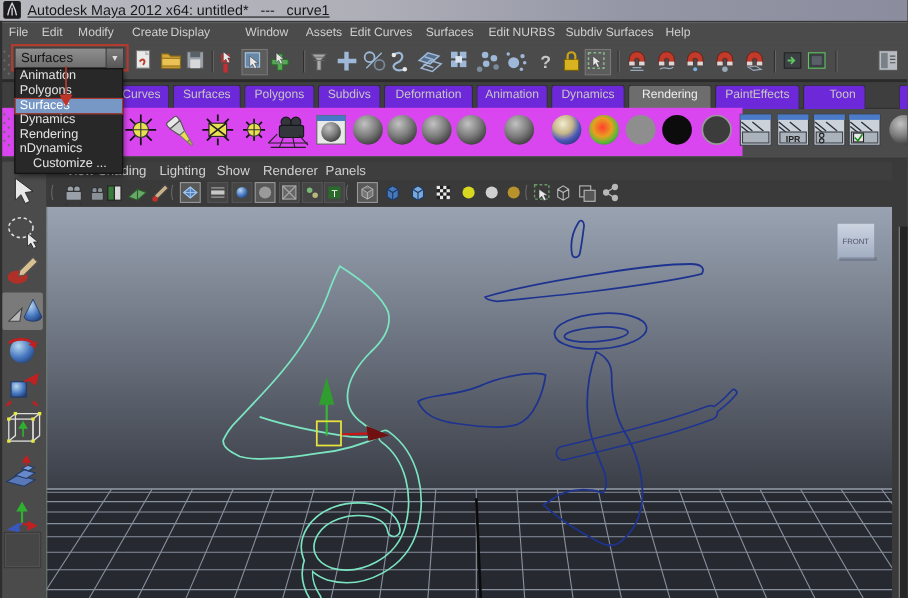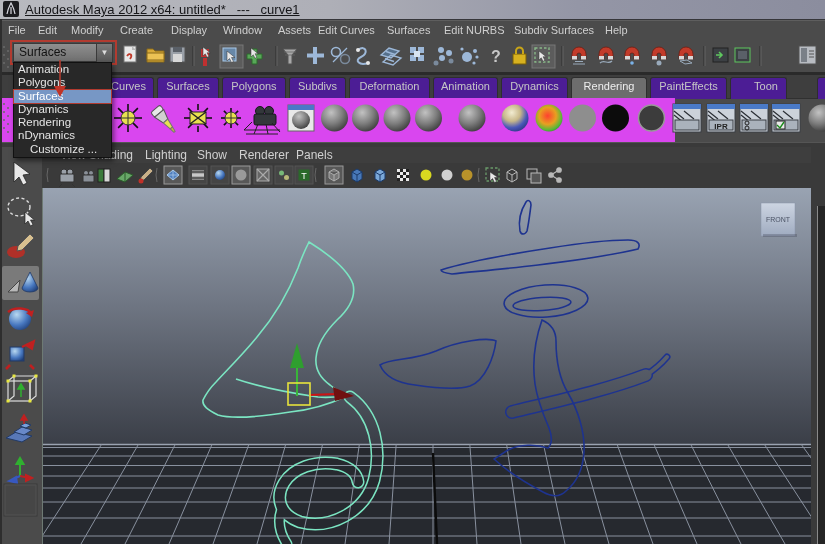--- a/index.html
+++ b/index.html
@@ -19,21 +19,21 @@
   
   #statusline{left:0;top:41px;width:825px;height:31px;background:#4b4b4b;}
   #combo{left:13px;top:2px;width:82px;height:16px;background:linear-gradient(#8f8f8f,#6f6f6f);
      border:1px solid #3a3a3a;color:#111;font-size:12px;padding:1px 0 0 5px;}
   #comboarrow{left:96px;top:2px;width:15px;height:18px;background:linear-gradient(#7b7b7b,#565656);
      border:1px solid #3a3a3a;color:#ddd;font-size:8px;text-align:center;line-height:18px;}
   #redrect1{left:10px;top:-1px;width:103px;height:21px;border:2px solid #b23b30;}
   
   #tabdiv{left:0;top:72px;width:825px;height:3px;background:#2a2a2a;}
   #tabrow{left:0;top:75px;width:825px;height:23px;background:#3e3e3e;border-bottom:1px solid #303030;}
-  .tab{position:absolute;top:2px;height:19px;background:#4c1d95;border:1px solid #2e2e2e;
+  .tab{position:absolute;top:2px;height:19px;background:#6d28d9;border:1px solid #2e2e2e;
     border-bottom:none;border-radius:3px 3px 0 0;color:#c6c6c6;font-size:11px;
     text-align:center;padding-top:2px;}
   .tabactive{background:#6d6d6d;color:#eee;}
   
   #shelf{left:0;top:98px;width:675px;height:44px;background:#d946ef;}
   #shelflines{left:0;top:142px;width:825px;height:5px;background:#3a3a3a;
      border-top:1px solid #555;border-bottom:1px solid #2c2c2c;}
   
   #toolbox{left:0;top:147px;width:42px;height:397px;background:#4b4b4b;}
   #panelmenu{left:42px;top:147px;width:769px;height:16px;background:#3e3e3e;color:#d0d0d0;font-size:12px;}
@@ -51,21 +51,21 @@
 <svg class="abs" style="left:3px;top:1px" width="16" height="16" viewBox="0 0 16 16">
     <path d="M4,13 C5,7 7,4 8,2 C9,4 11,7 12,13 M8,6 L8,13" stroke="#d8d8e0" stroke-width="1.2" fill="none"></path>
   </svg>
 <div class="abs" id="titletext">Autodesk Maya 2012 x64: untitled*&nbsp;&nbsp;&nbsp;---&nbsp;&nbsp;&nbsp;curve1</div>
 
 <div class="abs" id="menubar">
   <span style="left:8px">File</span>
     <span style="left:38px">Edit</span>
   <span style="left:71px">Modify</span>
     <span style="left:120px">Create</span>
-  <span style="left:171px">Display</span>
+  <span style="left:155px">Display</span>
     <span style="left:223px">Window</span>
   <span style="left:278px">Assets</span>
     <span style="left:318px">Edit Curves</span>
   <span style="left:387px">Surfaces</span>
     <span style="left:444px">Edit NURBS</span>
   <span style="left:514px">Subdiv Surfaces</span>
     <span style="left:605px">Help</span>
 </div>
 
 <div class="abs" id="statusline">

